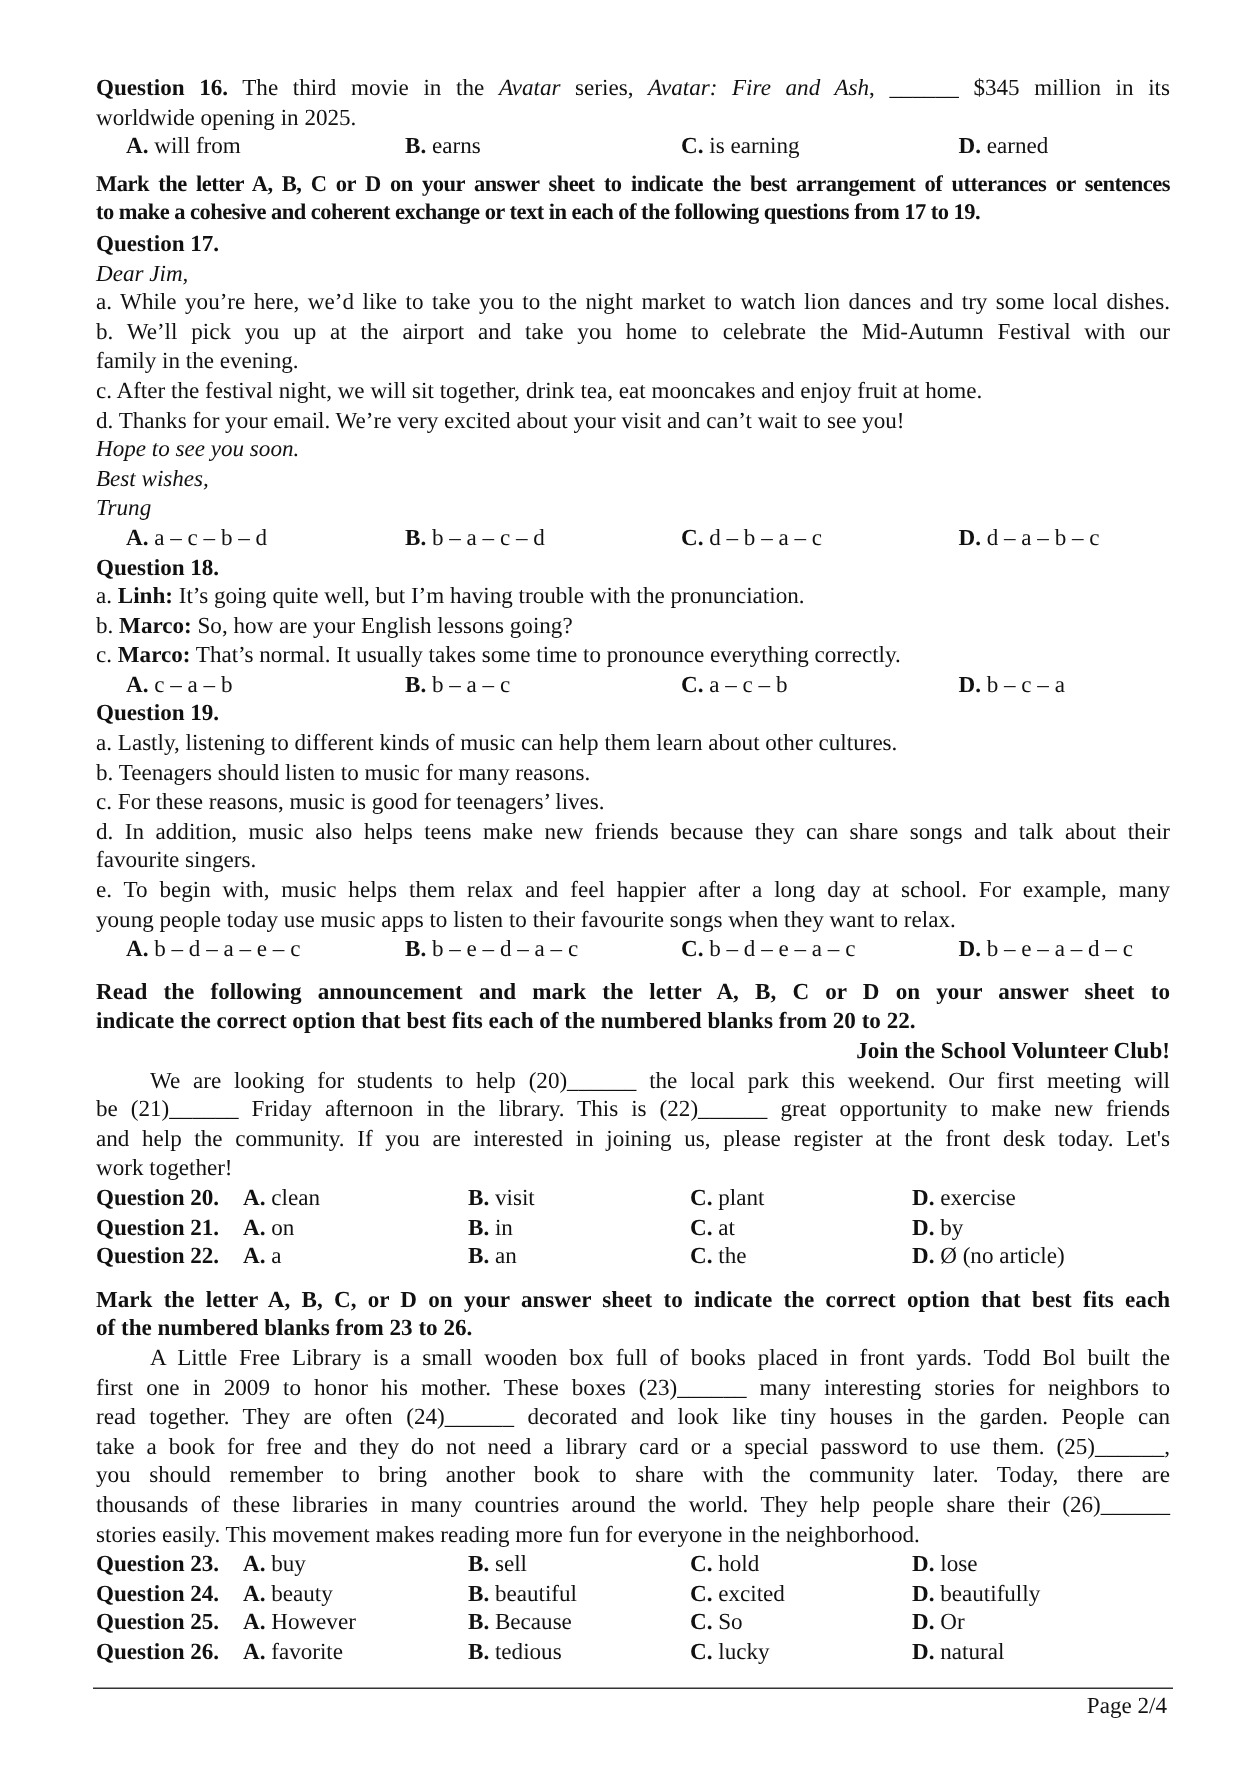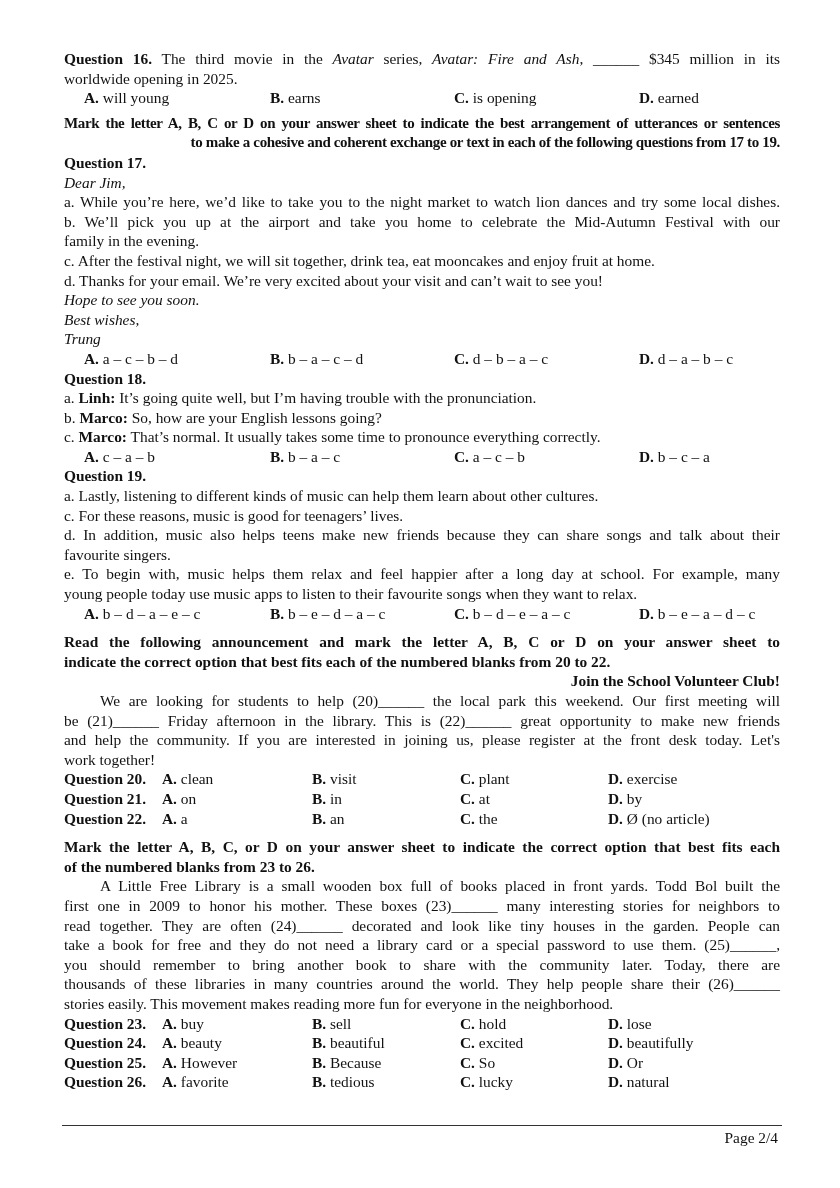--- a/index.html
+++ b/index.html
@@ -26,30 +26,30 @@
 <body>
 
 <div class="page">
 
   <div>
     <div class="line just">
       <span class="b">Question 16.</span><span> The third movie in the </span><span class="i">Avatar</span><span> series, </span><span class="i">Avatar: Fire and Ash</span><span>, ______ $345 million in its</span>
     </div>
     <div class="line">worldwide opening in 2025.</div>
     <div class="opts4">
-      <span class="o1"><b>A.</b><span> will young</span></span>
+      <span class="o1"><b>A.</b><span> will from</span></span>
       <span class="o2"><b>B.</b><span> earns</span></span>
-      <span class="o3"><b>C.</b><span> is opening</span></span>
+      <span class="o3"><b>C.</b><span> is earning</span></span>
       <span class="o4"><b>D.</b><span> earned</span></span>
     </div>
   </div>
 
   <div class="instr">
     <div class="line just" style="font-size:15px;letter-spacing:-0.35px;">Mark the letter A, B, C or D on your answer sheet to indicate the best arrangement of utterances or sentences</div>
-    <div class="line" style="font-size:15px;letter-spacing:-0.35px;text-align:right;">to make a cohesive and coherent exchange or text in each of the following questions from 17 to 19.</div>
+    <div class="line" style="font-size:15px;letter-spacing:-0.35px;">to make a cohesive and coherent exchange or text in each of the following questions from 17 to 19.</div>
   </div>
 
   <div>
     <div class="line b">Question 17.</div>
     <div class="line i">Dear Jim,</div>
     <div class="line just">a. While you’re here, we’d like to take you to the night market to watch lion dances and try some local dishes.</div>
     <div class="line just">b. We’ll pick you up at the airport and take you home to celebrate the Mid-Autumn Festival with our</div>
     <div class="line">family in the evening.</div>
     <div class="line">c. After the festival night, we will sit together, drink tea, eat mooncakes and enjoy fruit at home.</div>
     <div class="line">d. Thanks for your email. We’re very excited about your visit and can’t wait to see you!</div>
@@ -73,20 +73,21 @@
       <span class="o1"><b>A.</b><span> c – a – b</span></span>
       <span class="o2"><b>B.</b><span> b – a – c</span></span>
       <span class="o3"><b>C.</b><span> a – c – b</span></span>
       <span class="o4"><b>D.</b><span> b – c – a</span></span>
     </div>
   </div>
 
   <div>
     <div class="line b">Question 19.</div>
     <div class="line">a. Lastly, listening to different kinds of music can help them learn about other cultures.</div>
+    <div class="line">b. Teenagers should listen to music for many reasons.</div>
     <div class="line">c. For these reasons, music is good for teenagers’ lives.</div>
     <div class="line just">d. In addition, music also helps teens make new friends because they can share songs and talk about their</div>
     <div class="line">favourite singers.</div>
     <div class="line just">e. To begin with, music helps them relax and feel happier after a long day at school. For example, many</div>
     <div class="line">young people today use music apps to listen to their favourite songs when they want to relax.</div>
     <div class="opts4">
       <span class="o1"><b>A.</b><span> b – d – a – e – c</span></span>
       <span class="o2"><b>B.</b><span> b – e – d – a – c</span></span>
       <span class="o3"><b>C.</b><span> b – d – e – a – c</span></span>
       <span class="o4"><b>D.</b><span> b – e – a – d – c</span></span>

